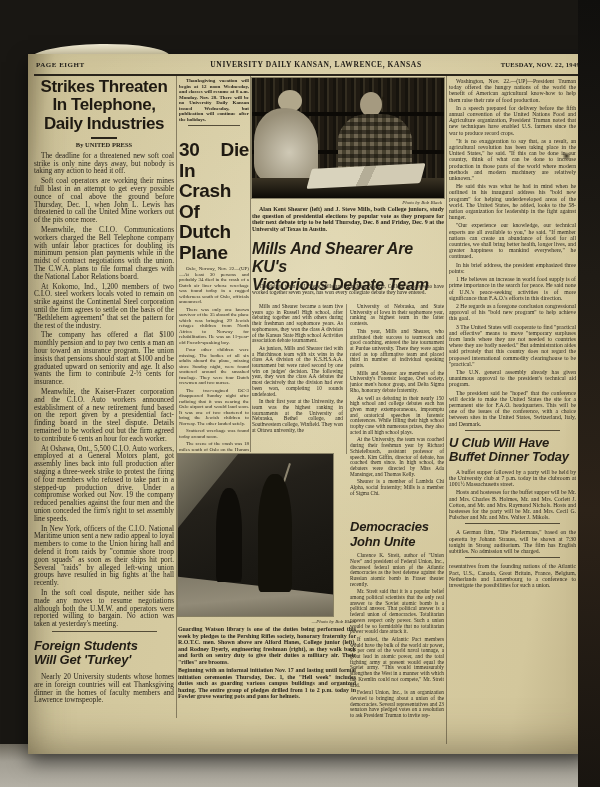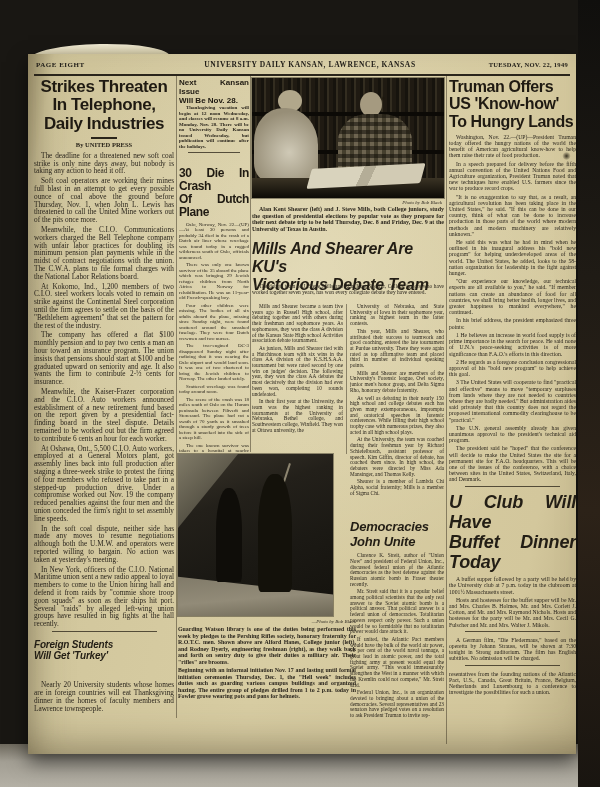--- a/index.html
+++ b/index.html
@@ -7,21 +7,21 @@
   .table-surface{position:absolute;left:0;top:744px;width:600px;height:43px;
     background:linear-gradient(180deg,#6e695d 0%,#a29e93 40%,#b4b0a5 100%);}
   .right-strip{position:absolute;right:0;top:0;width:22px;height:787px;
     background:linear-gradient(180deg,#100f0d 0%,#1f1b15 35%,#2c2218 65%,#191510 100%);}
   .page-curl{position:absolute;left:30px;top:44px;width:140px;height:14px;background:linear-gradient(180deg,#efe9d2,#cdc39c);
     border-radius:50% 50% 0 0 / 100% 100% 0 0;transform:rotate(-1deg);}
   .page{position:absolute;left:28px;top:54px;width:548px;height:700px;overflow:hidden;
     background:
       radial-gradient(80% 60% at 50% 32%, rgba(255,252,235,0.28), rgba(255,252,235,0) 70%),
       linear-gradient(100deg,#b2a77e 0%,#cfc49a 4%,#d8cda3 50%,#d3c79c 88%,#bfb288 100%);
-    box-shadow:0 8px 18px rgba(0,0,0,0.55), inset 0 -34px 44px -30px rgba(80,70,45,0.55), inset 30px 0 40px -30px rgba(60,50,30,0.5);}
+    box-shadow:0 8px 18px rgba(0,0,0,0.55), inset 0 -34px 44px -30px rgba(80,70,45,0.55), inset 30px 0 40px -30px rgba(60,50,30,0.5);padding-left:12px;}
   .stain{position:absolute;border-radius:50%;background:radial-gradient(circle,rgba(28,23,13,.85),rgba(28,23,13,0) 70%);}
 
   
   .masthead{position:absolute;left:8px;right:8px;top:5px;height:14px;color:#23201a;font-weight:bold;}
   .mh-left{position:absolute;left:0;top:2px;font-size:7px;letter-spacing:.5px;}
   .mh-center{position:absolute;left:16px;right:0;top:1px;text-align:center;font-size:7.5px;letter-spacing:.6px;}
   .mh-right{position:absolute;right:0;top:2px;font-size:6.5px;letter-spacing:.3px;}
   .masthead-rule{position:absolute;left:6px;right:6px;top:20px;height:1.5px;background:#2a251b;}
 
   
@@ -36,39 +36,39 @@
   .byline{text-align:center;font-weight:bold;font-size:6.5px;margin:2px 0 3px;color:#241f16;}
   .byline-rule{width:26px;height:2px;background:#2a251b;margin:4px auto 2px;}
   .end-rule{height:1px;background:rgba(40,34,22,.75);width:75%;margin:3px auto 5px;}
   .credit{font-size:5px;font-style:italic;text-align:right;color:#2c2720;}
   .vrule{position:absolute;width:1px;background:rgba(55,47,32,.5);}
   .abs{position:absolute;}
 
   
   #col1{left:6px;top:24px;width:140px;height:664px;font-size:7.3px;line-height:7.8px;overflow:hidden;}
   #col1 .h-gothic{font-size:17px;text-align:center;}
-  #col1 .h-italic{font-size:10px;margin:7px 0 20px;}
+  #col1 .h-italic{font-size:13px;margin:7px 0 5px;}
   #col2{left:151px;top:24px;width:70px;height:374px;font-size:5px;line-height:5.5px;overflow:hidden;}
   #col2 .notice-head{font-size:8px;line-height:9px;letter-spacing:0;}
-  #col2 .crash-head{font-size:12px;margin:14px 0 3px;}
+  #col2 .crash-head{font-size:19px;margin:14px 0 3px;}
   #photo1{left:224px;top:24px;width:192px;height:120px;}
   #credit1{left:226px;top:146px;width:188px;}
   #caption1{left:224px;top:152px;width:192px;font-size:6px;line-height:6.6px;font-weight:bold;}
   #debate-head{left:224px;top:186px;width:192px;font-size:16px;}
   #debate-lead{left:224px;top:230px;width:192px;font-size:5.4px;line-height:5.9px;}
   #debate-cola{left:224px;top:250px;width:91px;height:150px;font-size:5.3px;line-height:5.7px;overflow:hidden;}
   #debate-colb{left:322px;top:250px;width:94px;height:212px;font-size:5.3px;line-height:5.7px;overflow:hidden;}
   #photo2{left:150px;top:400px;width:155px;height:162px;}
   #democracies{left:322px;top:466px;width:94px;height:228px;font-size:5.3px;line-height:5.7px;overflow:hidden;}
   #democracies .h-italic{font-size:13px;margin:0 0 4px;}
   #credit2{left:150px;top:565px;width:178px;}
   #caption2{left:150px;top:572px;width:178px;height:94px;font-size:5.9px;line-height:6.5px;font-weight:bold;overflow:hidden;}
   #col5{left:421px;top:24px;width:127px;height:666px;font-size:5.7px;line-height:6.2px;overflow:hidden;}
   #col5 .truman-head{font-size:16px;margin-bottom:4px;}
-  #col5 .h-italic{font-size:18px;margin:0 0 4px;}
+  #col5 .h-italic{font-size:13px;margin:0 0 4px;}
   #col5 .german-head{font-size:9.5px;line-height:10.5px;margin:3px 0 3px;}
 
   
   .ph{position:absolute;overflow:hidden;box-shadow:0 0 0 1px rgba(40,35,25,.45);}
   .ph1-shelves{position:absolute;inset:0;background:repeating-linear-gradient(90deg,#16130d 0 3px,#332d20 3px 5px,#1f1a12 5px 9px);}
   .ph1-shelfline{position:absolute;left:0;width:100%;height:4px;background:#0c0a06;}
   .ph1-fig-left{position:absolute;left:2px;top:30px;width:64px;height:74px;border-radius:45% 50% 20% 25%;
     background:radial-gradient(60% 55% at 55% 60%, #cfc9b6, #978e77);}
   .ph1-head-left{position:absolute;left:26px;top:12px;width:24px;height:22px;background:#b1a78b;border-radius:50%;}
   .ph1-fig-right{position:absolute;left:86px;top:36px;width:74px;height:68px;border-radius:40% 40% 10% 10%;
@@ -111,40 +111,38 @@
     <div class="vrule" style="left:418px;top:22px;height:668px;"></div>
 
     <div class="abs body-col" id="col1">
       <h1 class="h-gothic">Strikes Threaten
 In Telephone,
 Daily Industries</h1>
       <div class="byline-rule"></div>
       <div class="byline">By UNITED PRESS</div>
       <div>
           <p class="para">The deadline for a threatened new soft coal strike is only nine days away, but nobody is taking any action to head it off.</p>
-          <p class="para">Soft coal operators are working their mines full blast in an attempt to get every possible ounce of coal above the ground before Thursday, Nov. 1, when John L. Lewis has threatened to call the United Mine workers out of the pits once more.</p>
+          <p class="para">Soft coal operators are working their mines full blast in an attempt to get every possible ounce of coal above the ground before Thursday, Dec. 1, when John L. Lewis has threatened to call the United Mine workers out of the pits once more.</p>
           <p class="para">Meanwhile, the C.I.O. Communications workers charged the Bell Telephone company with unfair labor practices for doubling its minimum pension plan payments while in the midst of contract negotiations with the union. The C.W.A. plans to file formal charges with the National Labor Relations board.</p>
           <p class="para">At Kokomo, Ind., 1,200 members of two C.I.O. steel workers locals voted to remain on strike against the Continental Steel corporation until the firm agrees to settle on the basis of the "Bethlehem agreement" that set the pattern for the rest of the industry.</p>
           <p class="para">The company has offered a flat $100 monthly pension and to pay two cents a man an hour toward an insurance program. The union insists that pensions should start at $100 and be graduated upward on seniority and age. It also wants the firm to contribute 2-½ cents for insurance.</p>
           <p class="para">Meanwhile, the Kaiser-Frazer corporation and the C.I.O. Auto workers announced establishment of a new retirement fund based on the report given by a presidential fact-finding board in the steel dispute. Details remained to be worked out but the firm agreed to contribute 6 cents an hour for each worker.</p>
           <p class="para">At Oshawa, Ont., 5,500 C.I.O. Auto workers, employed at a General Motors plant, got assembly lines back into full production after staging a three-week strike to protest the firing of four members who refused to take part in a stepped-up production drive. Under a compromise worked out Nov. 19 the company reduced penalties against the four men and the union conceded the firm's right to set assembly line speeds.</p>
+          <p class="para">In New York, officers of the C.I.O. National Maritime union sent a new radio appeal to loyal members to come to the Union hiring hall and defend it from raids by "commie shore troop goon squads" as soon as their ships hit port. Several "raids" by alleged left-wing union groups have resulted in big fights at the hall recently.</p>
           <p class="para">In the soft coal dispute, neither side has made any moves to resume negotiations although both the U.M.W. and operators were reported willing to bargain. No action was taken at yesterday's meeting.</p>
-          <p class="para">In New York, officers of the C.I.O. National Maritime union sent a new radio appeal to loyal members to come to the Union hiring hall and defend it from raids by "commie shore troop goon squads" as soon as their ships hit port. Several "raids" by alleged left-wing union groups have resulted in big fights at the hall recently.</p>
         </div>
       <div class="end-rule"></div>
       <h2 class="h-italic">Foreign Students
 Will Get 'Turkey'</h2>
       <div>
           <p class="para">Nearly 20 University students whose homes are in foreign countries will eat Thanksgiving dinner in the homes of faculty members and Lawrence townspeople.</p>
         </div>
     </div>
 
     <div class="abs body-col" id="col2">
-      <h2 class="h-gothic notice-head">Next Kansan Issue
-Will Be Nov. 28.</h2>
       <div class="bold-body">
         <p class="para">Thanksgiving vacation will begin at 12 noon Wednesday, and classes will resume at 8 a.m. Monday, Nov. 28. There will be no University Daily Kansan issued Wednesday, but publication will continue after the holidays.</p>
       </div>
       <div class="end-rule"></div>
       <h1 class="h-gothic crash-head">30 Die In Crash
 Of Dutch Plane</h1>
       <div>
           <p class="para">Oslo, Norway, Nov. 22—(UP)—At least 30 persons and probably 34 died in the crash of a Dutch air liner whose wreckage was found today in a rugged wilderness south of Oslo, officials announced.</p>
           <p class="para">There was only one known survivor of the 35 aboard the plane which was bringing 29 Jewish refugee children from North Africa to Norway for rehabilitation. He was an 11-year-old French-speaking boy.</p>
           <p class="para">Four other children were missing. The bodies of all six adults aboard the plane, missing since Sunday night, were found scattered around the smashed fuselage. They were four Dutch crewmen and two nurses.</p>
@@ -209,23 +207,20 @@
 John Unite</h2>
       <div>
           <p class="para">Clarence K. Streit, author of "Union Now" and president of Federal Union, Inc., discussed federal union of the Atlantic democracies as the best defense against the Russian atomic bomb in Fraser theater recently.</p>
           <p class="para">Mr. Streit said that it is a popular belief among political scientists that the only real answer to the Soviet atomic bomb is a political answer. That political answer is a federal union of democracies. Totalitarian powers respect only power. Such a union would be so formidable that no totalitarian power would dare attack it.</p>
           <p class="para">If united, the Atlantic Pact members would have the bulk of the world air power, 90 per cent of the world naval tonnage, a great lead in atomic power, and the total fighting army at present would equal the Soviet army. "This would immeasurably strengthen the West in a manner with which the Kremlin could not compete," Mr. Streit said.</p>
           <p class="para">Federal Union, Inc., is an organization devoted to bringing about a union of the democracies. Several representatives and 23 senators have pledged votes on a resolution to ask President Truman to invite rep-</p>
         </div>
     </div>
 
     <div class="abs body-col" id="col5">
-      <h1 class="h-gothic truman-head">Truman Offers
-US 'Know-how'
-To Hungry Lands</h1>
       <div>
           <p class="para">Washington, Nov. 22.—(UP)—President Truman today offered the hungry nations of the world the benefit of American agricultural know-how to help them raise their rate of food production.</p>
           <p class="para">In a speech prepared for delivery before the fifth annual convention of the United Nations Food and Agriculture organization, President Truman noted that new techniques have enabled U.S. farmers since the war to produce record crops.</p>
           <p class="para">"It is no exaggeration to say that, as a result, an agricultural revolution has been taking place in the United States," he said. "If this can be done in our country, think of what can be done to increase production in those parts of the world where modern methods and modern machinery are relatively unknown."</p>
           <p class="para">He said this was what he had in mind when he outlined in his inaugural address his "bold new program" for helping underdeveloped areas of the world. The United States, he added, looks to the 58-nation organization for leadership in the fight against hunger.</p>
           <p class="para">"Our experience our knowledge, our technical experts are all available to you," he said. "If member nations can create an abundance of food for all countries, we shall bring better health, longer lives, and greater happiness to mankind everywhere," he continued.</p>
           <p class="para">In his brief address, the president emphasized three points:</p>
           <p class="para">1 He believes an increase in world food supply is of prime importance in the search for peace. He said none of U.N.'s peace-seeking activities is of more significance than F.A.O.'s efforts in this direction.</p>
           <p class="para">2 He regards as a foregone conclusion congressional approval of his "bold new program" to help achieve this goal.</p>
           <p class="para">3 The United States will cooperate to find "practical and effective" means to move "temporary surpluses from lands where they are not needed to countries where they are badly needed." But administration aides said privately that this country does not regard the proposed international commodity clearinghouse to be "practical."</p>

